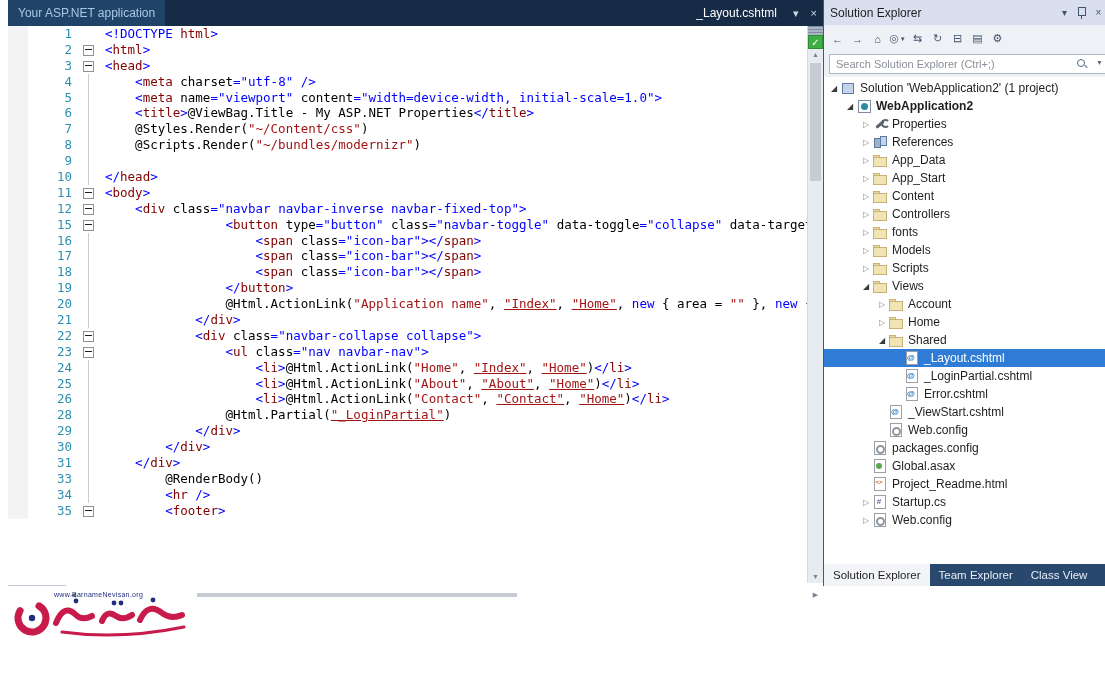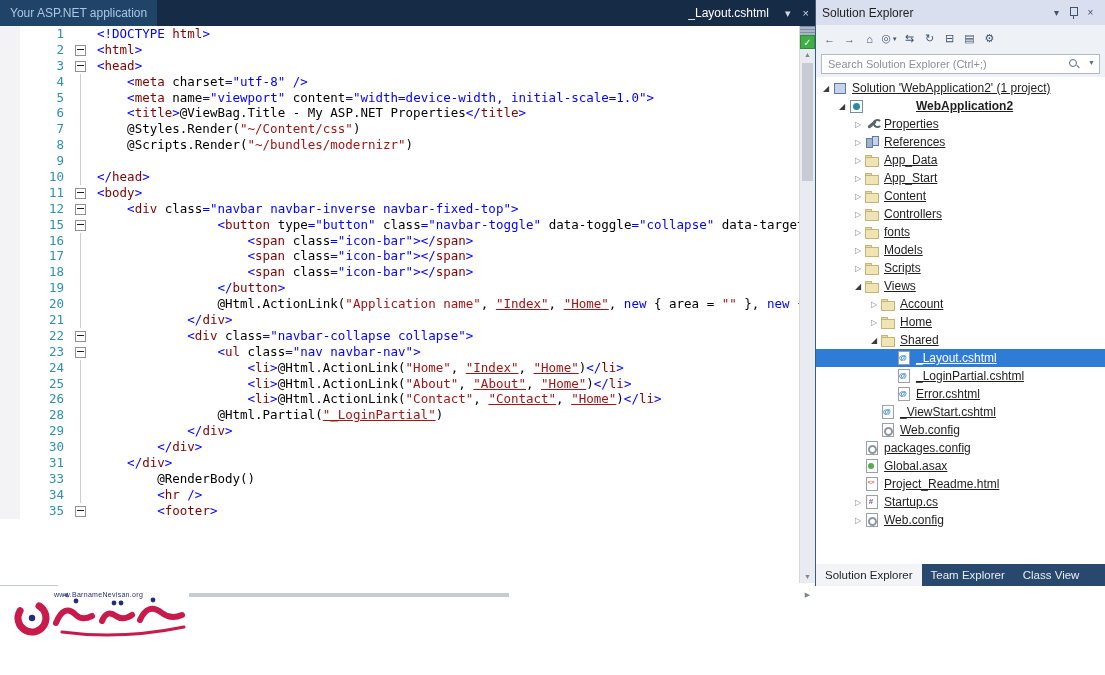--- a/index.html
+++ b/index.html
@@ -1,17 +1,17 @@
 <!DOCTYPE html>
 <html><head>
 <meta charset="utf-8">
 <style>
   html,body{margin:0;padding:0;background:#fff;}
   .app{width:1105px;height:675px;font-family:"Liberation Sans",sans-serif;display:flex;flex-direction:column;overflow:hidden;}
-  .winrow{display:flex;height:586px;flex:none;}
+  .winrow{display:flex;height:586px;flex:none;padding-left:8px;}
 
   
   .left-col{width:815px;flex:none;display:flex;flex-direction:column;background:#162b45;}
   .topbar{height:26px;flex:none;display:flex;align-items:stretch;background:#162b45;}
   .tab{display:flex;align-items:center;padding:0 10px;font-size:12px;}
   .tab.left{background:#1f4468;color:#a9c7e4;}
   .tab.active-doc{color:#ffffff;}
   .flex1{flex:1;}
   .tbtn{display:flex;align-items:center;padding:0 6px;color:#cfd9e6;font-size:11px;cursor:default;}
 
@@ -58,26 +58,26 @@
   .se-search{height:25px;flex:none;padding:2px 5px;box-sizing:border-box;position:relative;}
   .se-search input{width:100%;height:20px;box-sizing:border-box;border:1px solid #b0b8c4;font-family:"Liberation Sans",sans-serif;font-size:11px;padding:0 30px 0 6px;color:#333;}
   .se-search input::placeholder{color:#8a8f99;}
   .mag{position:absolute;right:24px;top:7px;width:12px;height:12px;}
   .mag::before{content:"";position:absolute;left:0;top:0;width:6px;height:6px;border:1.5px solid #5b6b80;border-radius:50%;}
   .mag::after{content:"";position:absolute;left:7px;top:7px;width:4px;border-top:1.5px solid #5b6b80;transform:rotate(45deg);}
   .scar{position:absolute;right:10px;top:7px;font-size:7px;color:#5b6b80;}
   .se-tree{flex:1;background:#fff;overflow:hidden;font-size:12px;padding-top:2px;}
   .trow{height:18px;display:flex;align-items:center;color:#1e1e1e;white-space:nowrap;}
   .trow.sel{background:#2f7cd6;color:#fff;}
-  .trow.b .lbl{font-weight:bold;margin-left:48px;}
+  .trow.b .lbl{font-weight:bold;}
   .exp{width:12px;flex:none;text-align:center;font-size:8px;color:#8a8a8a;}
   .exp.open{color:#3c3c3c;}
   .trow.sel .exp{color:#fff;}
   .icw{width:18px;height:16px;flex:none;position:relative;}
-  .lbl{padding-left:2px;text-decoration:underline;}
+  .lbl{padding-left:2px;}
   .ic{position:absolute;left:0;top:0;width:16px;height:16px;}
   .ic-folder::before{content:"";position:absolute;left:1px;top:3px;width:5px;height:3px;background:#ead9a4;border:1px solid #c9b473;}
   .ic-folder::after{content:"";position:absolute;left:1px;top:5px;width:12px;height:8px;background:#f0e3b4;border:1px solid #c9b473;}
   .ic-doc::before{content:"";position:absolute;left:2px;top:1px;width:10px;height:12px;background:#fff;border:1px solid #9aa0a6;}
   .ic .g{font-style:normal;position:absolute;left:0;width:14px;top:3px;text-align:center;font-size:8px;font-weight:bold;}
   .ic-config::after{content:"";position:absolute;left:4px;top:5px;width:5px;height:5px;border:2px solid #8f979e;border-radius:50%;}
   .ic-img::after{content:"";position:absolute;left:4px;top:5px;width:6px;height:5px;background:#e8913c;border:1px solid #b06a22;}
   .ic-glob::after{content:"";position:absolute;left:4px;top:5px;width:6px;height:6px;background:#5aa94f;border-radius:50%;}
   .ic-solution::before{content:"";position:absolute;left:2px;top:3px;width:10px;height:9px;background:#c7d3e8;border:1px solid #5b7aa6;}
   .ic-project::before{content:"";position:absolute;left:2px;top:2px;width:11px;height:11px;background:#fff;border:1px solid #7a8aa0;}

